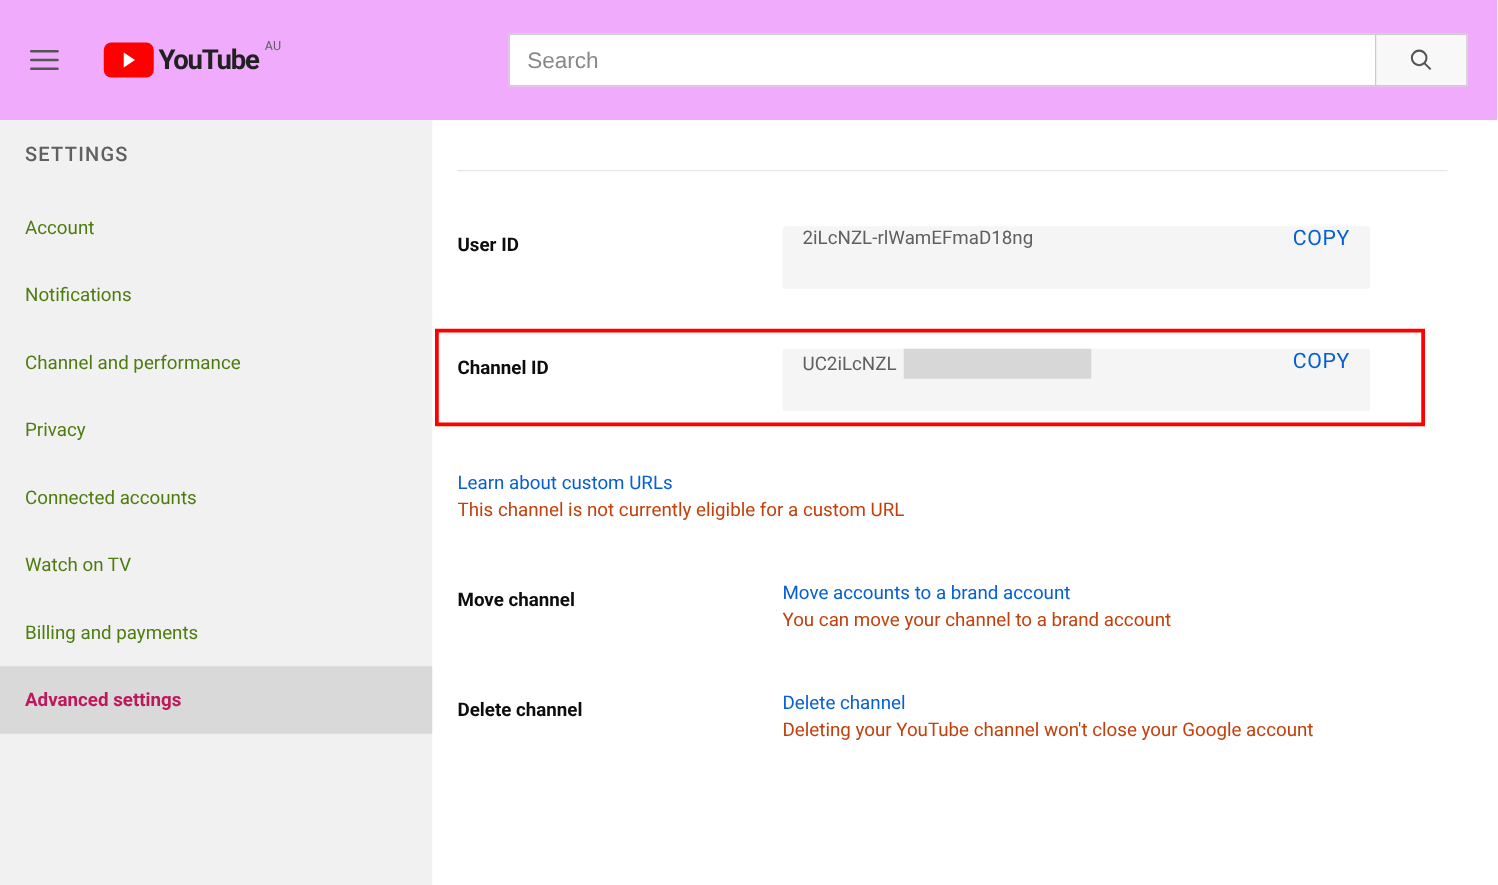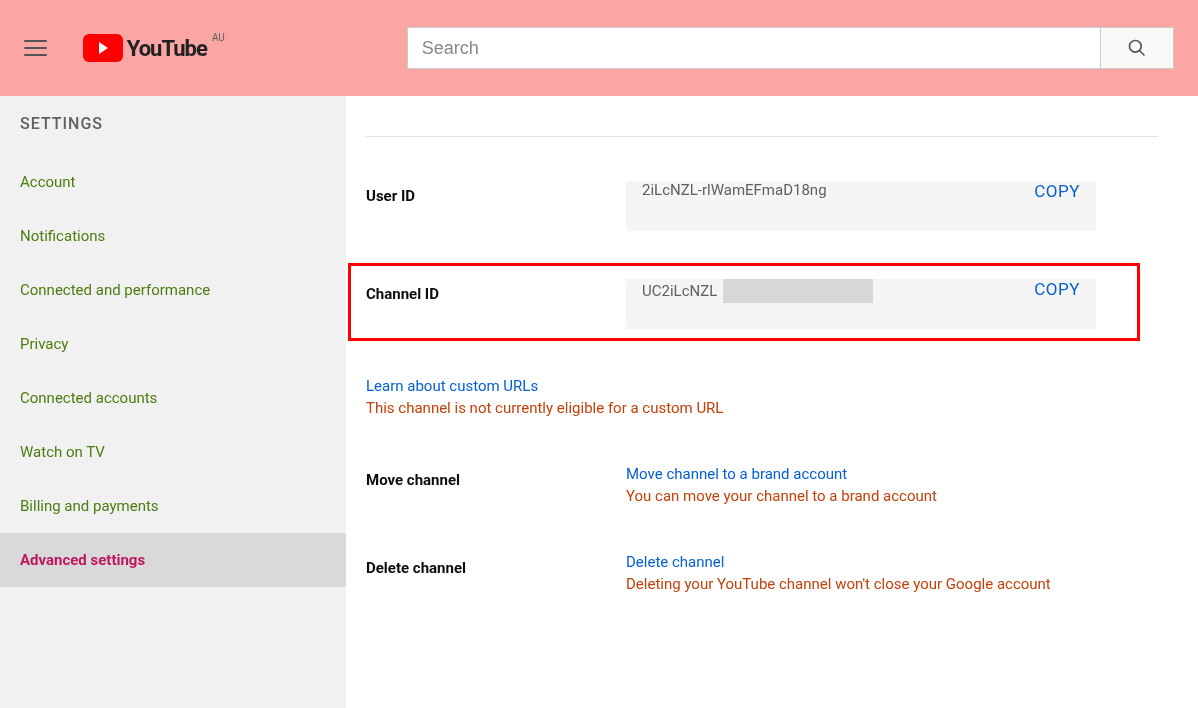--- a/index.html
+++ b/index.html
@@ -9,21 +9,21 @@
     width: 1198px;
     height: 708px;
     overflow: hidden;
     color: #0d0d0d;
   }
   .header {
     height: 96px;
     display: flex;
     align-items: center;
     padding: 0 24px;
-    background: #fca5a5;
+    background: #f0abfc;
   }
   .menu-icon {
     width: 24px; height: 24px;
     display: flex; flex-direction: column; justify-content: center;
     gap: 5px; cursor: pointer;
   }
   .menu-icon span { height: 2px; background: #555; width: 100%; border-radius: 1px;}
   .logo { display: flex; align-items: center; margin-left: 36px; position: relative;}
   .play-badge {
     width: 40px; height: 28px; background: #ff0000; border-radius: 6px;
@@ -149,21 +149,21 @@
         </svg>
     </div>
   </div>
 </div>
 
 <div class="body">
   <div class="sidebar">
     <div class="sidebar-title">SETTINGS</div>
     <div class="sidebar-item">Account</div>
     <div class="sidebar-item">Notifications</div>
-    <div class="sidebar-item">Connected and performance</div>
+    <div class="sidebar-item">Channel and performance</div>
     <div class="sidebar-item">Privacy</div>
     <div class="sidebar-item">Connected accounts</div>
     <div class="sidebar-item">Watch on TV</div>
     <div class="sidebar-item">Billing and payments</div>
     <div class="sidebar-item active">Advanced settings</div>
   </div>
 
   <div class="main">
     <div class="section-break"></div>
 
@@ -194,21 +194,21 @@
     <div class="row">
       <div class="value-col">
         <span class="link">Learn about custom URLs</span><br>
         <span class="desc">This channel is not currently eligible for a custom URL</span>
       </div>
     </div>
 
     <div class="row">
       <div class="row-label">Move channel</div>
       <div class="value-col">
-        <span class="link">Move channel to a brand account</span><br>
+        <span class="link">Move accounts to a brand account</span><br>
         <span class="desc">You can move your channel to a brand account</span>
       </div>
     </div>
 
     <div class="row">
       <div class="row-label">Delete channel</div>
       <div class="value-col">
         <span class="link">Delete channel</span><br>
         <span class="desc">Deleting your YouTube channel won't close your Google account</span>
       </div>

